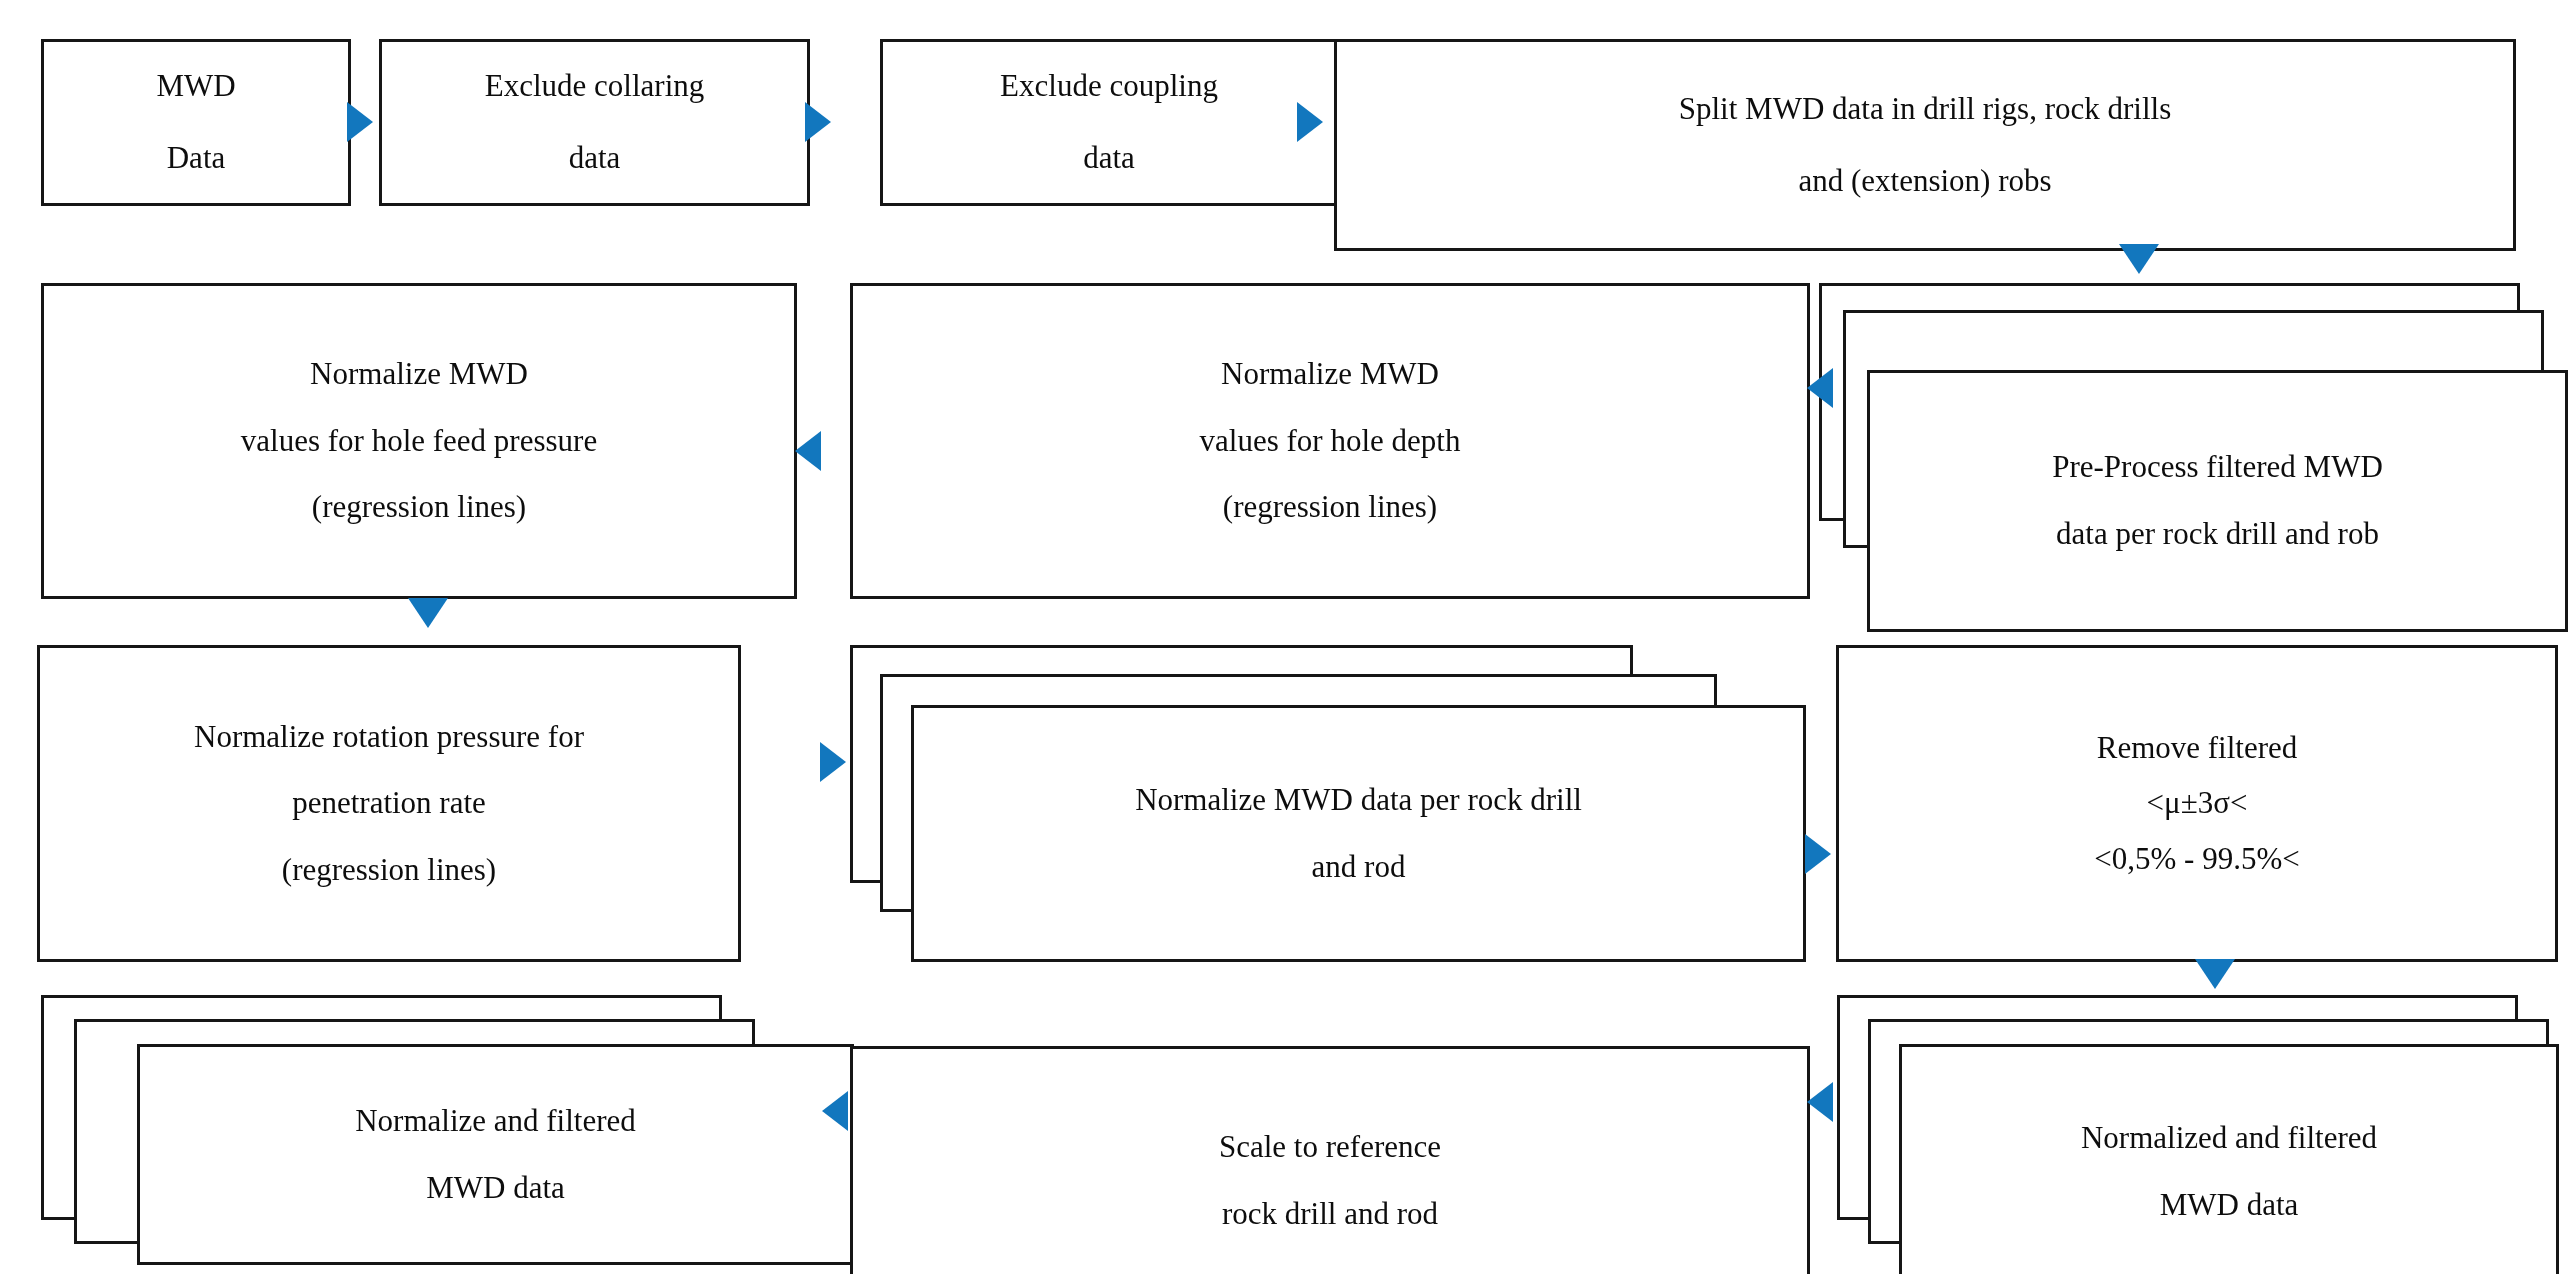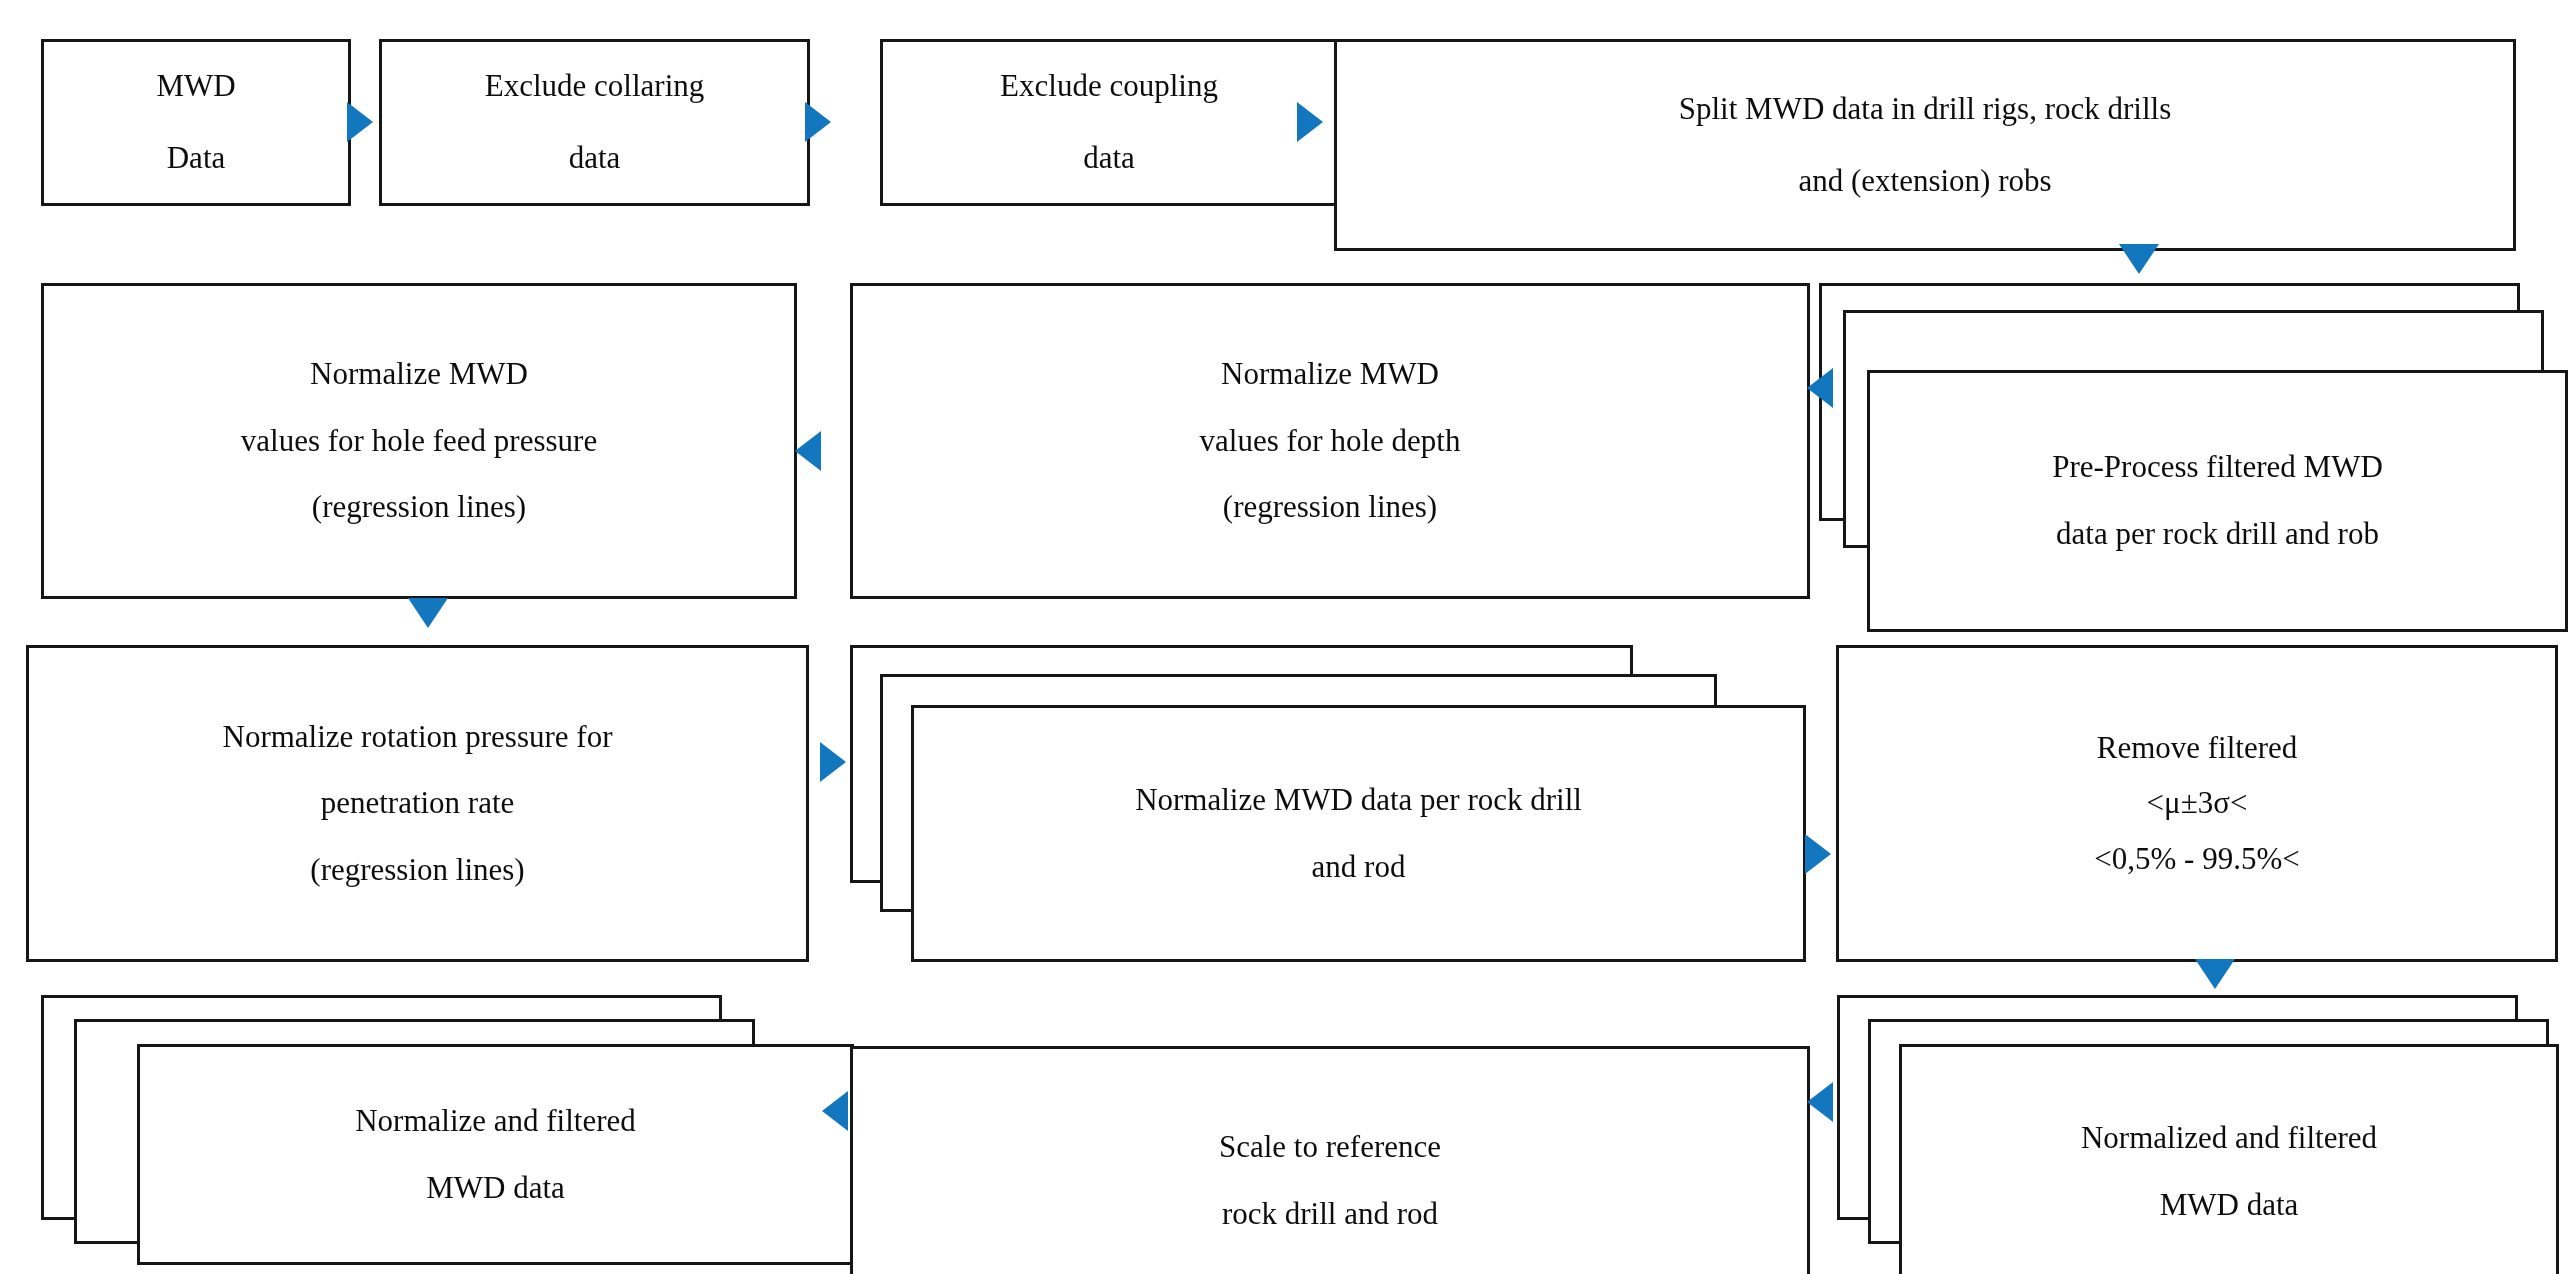--- a/index.html
+++ b/index.html
@@ -124,21 +124,21 @@
 
   <div class="stack-layer" style="left:1819px; top:283px; width:701px; height:238px;"></div>
   <div class="stack-layer l2" style="left:1843px; top:310px; width:701px; height:238px;"></div>
   <div class="box gap-m" style="left:1867px; top:336px; width:701px; height:262px;margin-top:34px;">
     <span class="ln">Pre-Process filtered MWD</span>
     <span class="ln">data per rock drill and rob</span>
   </div>
 
   <div class="arrow down" style="left:408px; top:598px;"></div>
 
-  <div class="box gap-m" style="left:26px; top:645px; width:783px; height:317px;">
+  <div class="box gap-m" style="left:37px; top:645px; width:704px; height:317px;">
     <span class="ln">Normalize rotation pressure for</span>
     <span class="ln">penetration rate</span>
     <span class="ln">(regression lines)</span>
   </div>
 
   <div class="arrow right" style="left:820px; top:742px;"></div>
 
   <div class="stack-layer" style="left:850px; top:645px; width:783px; height:238px;"></div>
   <div class="stack-layer l2" style="left:880px; top:674px; width:837px; height:238px;"></div>
   <div class="box gap-m" style="left:911px; top:705px; width:895px; height:257px;">

